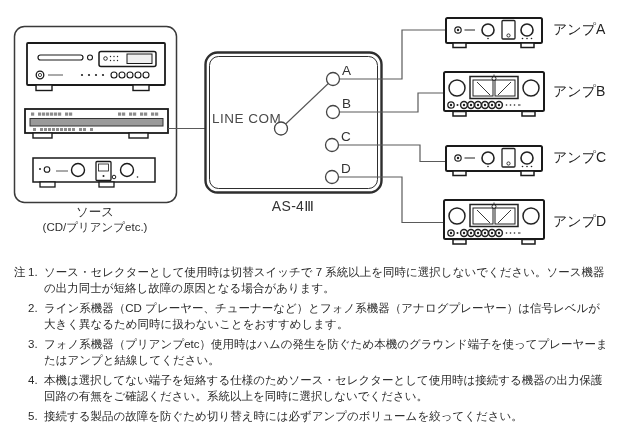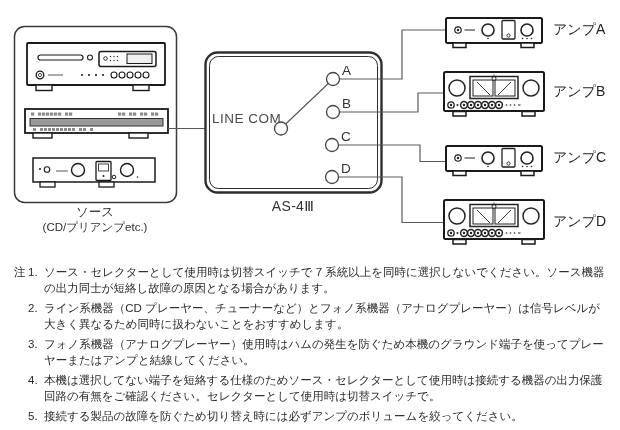--- a/index.html
+++ b/index.html
@@ -242,25 +242,25 @@
     <span class="note-text">ソース・セレクターとして使用時は切替スイッチで 7 系統以上を同時に選択しないでください。ソース機器の出力同士が短絡し故障の原因となる場合があります。</span>
   </div>
   <div class="note-row">
     <span class="note-prefix"></span>
     <span class="note-num">2.</span>
     <span class="note-text">ライン系機器（CD プレーヤー、チューナーなど）とフォノ系機器（アナログプレーヤー）は信号レベルが大きく異なるため同時に扱わないことをおすすめします。</span>
   </div>
   <div class="note-row">
     <span class="note-prefix"></span>
     <span class="note-num">3.</span>
-    <span class="note-text">フォノ系機器（アナログプレーヤー）使用時はハムの発生を防ぐため本機のグラウンド端子を使ってプレーヤーまたはアンプと結線してください。</span>
+    <span class="note-text">フォノ系機器（プリアンプetc）使用時はハムの発生を防ぐため本機のグラウンド端子を使ってプレーヤーまたはアンプと結線してください。</span>
   </div>
   <div class="note-row">
     <span class="note-prefix"></span>
     <span class="note-num">4.</span>
-    <span class="note-text">本機は選択してない端子を短絡する仕様のためソース・セレクターとして使用時は接続する機器の出力保護回路の有無をご確認ください。セレクターとして使用時は切替スイッチで。</span>
+    <span class="note-text">本機は選択してない端子を短絡する仕様のためソース・セレクターとして使用時は接続する機器の出力保護回路の有無をご確認ください。系統以上を同時に選択しないでください。</span>
   </div>
   <div class="note-row">
     <span class="note-prefix"></span>
     <span class="note-num">5.</span>
     <span class="note-text">接続する製品の故障を防ぐため切り替え時には必ずアンプのボリュームを絞ってください。</span>
   </div>
 </div>
 
 </body></html>

